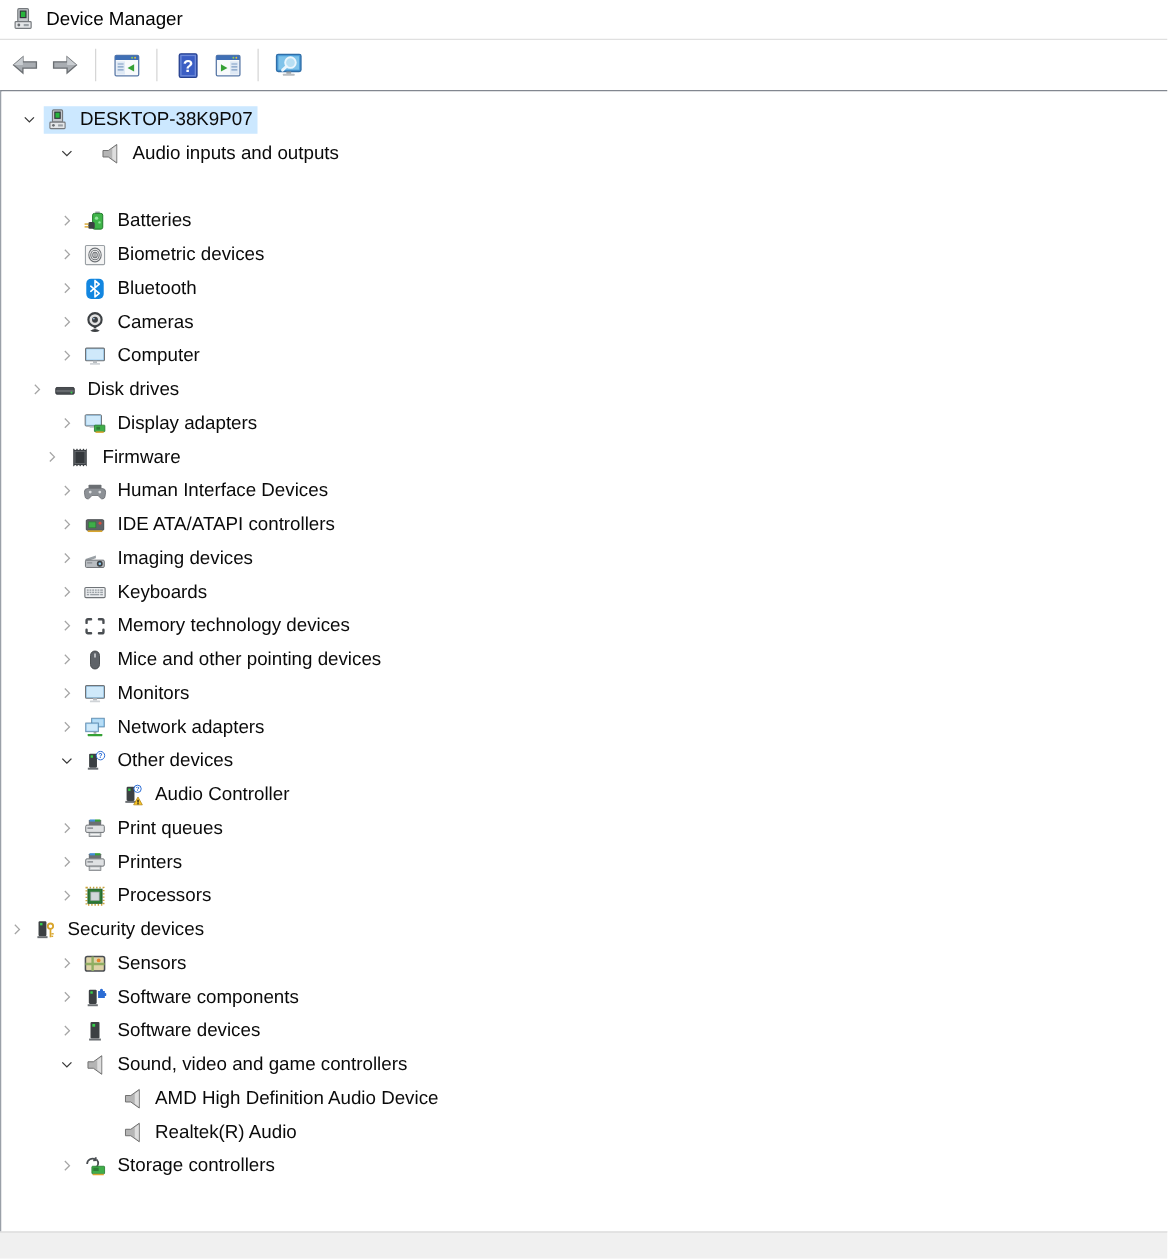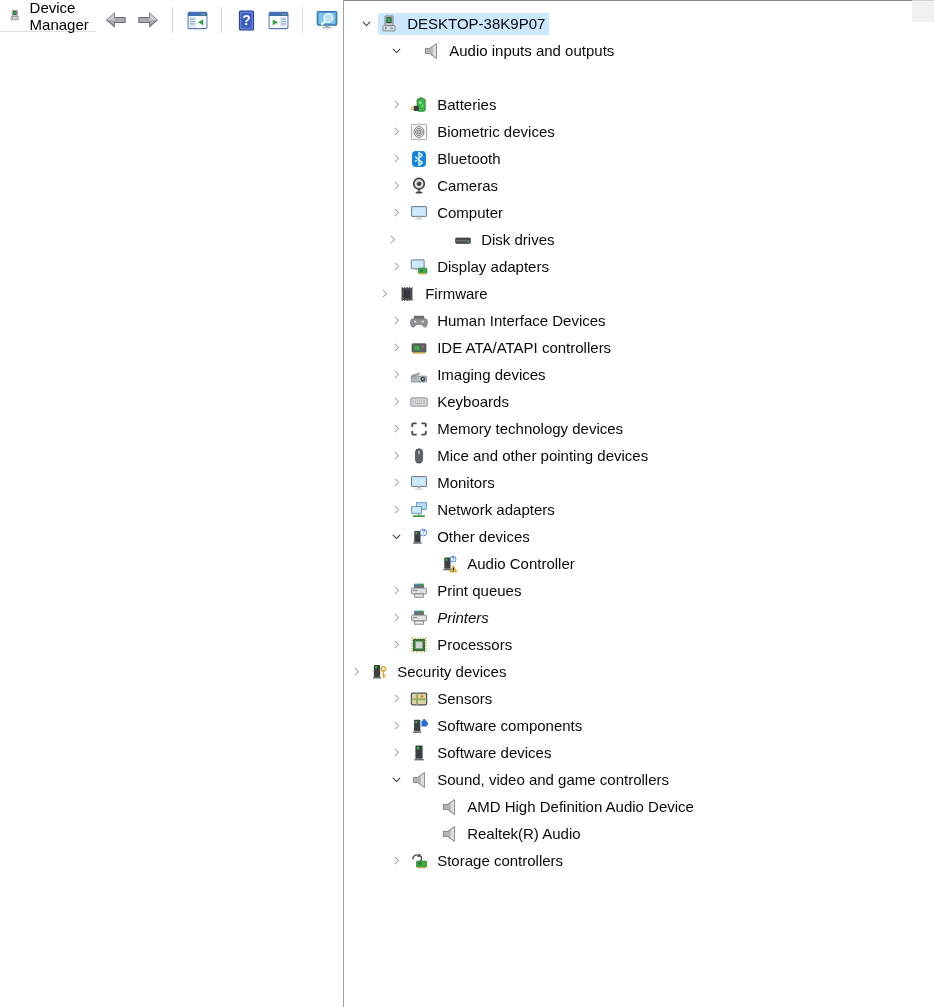--- a/index.html
+++ b/index.html
@@ -1,18 +1,18 @@
 <!DOCTYPE html>
 <html><head>
 <meta charset="utf-8">
 <style>
   * { margin:0; padding:0; box-sizing:border-box; }
   html,body { width:934px; height:1007px; background:#fff; overflow:hidden;
     font-family:"Liberation Sans","DejaVu Sans",sans-serif; color:#111; }
-  .window { width:934px; height:1007px; display:flex; flex-direction:row; background:#fff; }
+  .window { width:934px; height:1007px; display:flex; flex-direction:column; background:#fff; }
 
   
   .titlebar { height:32px; flex:0 0 32px; display:flex; align-items:center;
     padding-left:9px; border-bottom:1px solid #e0e0e0; background:#fff; }
   .titlebar .app-icon { width:19px; height:19px; margin-right:9px; display:inline-flex; }
   .titlebar .app-icon svg { width:100%; height:100%; }
   .title-text { font-size:15px; color:#000; }
 
   
   .menubar { height:35px; flex:0 0 35px; display:flex; align-items:center;
@@ -253,21 +253,21 @@
             <svg viewBox="0 0 16 16">
               <rect x="1.3" y="2.2" width="13.4" height="9" rx="0.7" fill="#9fd0f2" stroke="#6f7377" stroke-width="0.8"></rect>
               <rect x="2.2" y="3.1" width="11.6" height="7.2" fill="#cfe9fa"></rect>
               <rect x="6.6" y="11.2" width="2.8" height="1.6" fill="#b9bdc1"></rect>
               <rect x="4.4" y="12.8" width="7.2" height="1.2" rx="0.4" fill="#cfd3d7"></rect>
             </svg>
           </span>
       <span class="tree-label">Computer</span>
     </span>
   </div>
-      <div class="tree-row" style="padding-left: 36px; gap: 48px;">
+      <div class="tree-row" style="padding-left: 16px;">
     <span class="chevron">
           <svg viewBox="0 0 16 16">
             <path d="M6 3.5 L10.5 8 L6 12.5" fill="none" stroke="#a6a6a6" stroke-width="1.3"></path>
           </svg>
         </span>
     <span class="row-content">
       <span class="tree-icon">
             <svg viewBox="0 0 16 16">
               <rect x="1.4" y="6.2" width="13.2" height="4.8" rx="0.9" fill="#4a4e52" stroke="#2f3338" stroke-width="0.6"></rect>
               <rect x="1.8" y="8.1" width="12.4" height="1.2" fill="#6b6f73"></rect>
@@ -535,21 +535,21 @@
               <rect x="8" y="1.4" width="3.8" height="1.5" fill="#35a135"></rect>
               <rect x="1.4" y="5.4" width="13.2" height="5.2" rx="0.9" fill="#dfe1e3" stroke="#6f7377" stroke-width="0.7"></rect>
               <rect x="2.6" y="7" width="4" height="1.1" fill="#8d9196"></rect>
               <rect x="3.8" y="10.6" width="8.4" height="3" fill="#c6cacd" stroke="#6f7377" stroke-width="0.5"></rect>
               <rect x="4.8" y="11.6" width="6.4" height="0.9" fill="#f4f4f4"></rect>
             </svg>
           </span>
       <span class="tree-label">Print queues</span>
     </span>
   </div>
-      <div class="tree-row" style="padding-left: 40px; font-style: italic;">
+      <div class="tree-row" style="padding-left: 40px;">
     <span class="chevron">
           <svg viewBox="0 0 16 16">
             <path d="M6 3.5 L10.5 8 L6 12.5" fill="none" stroke="#a6a6a6" stroke-width="1.3"></path>
           </svg>
         </span>
     <span class="row-content">
       <span class="tree-icon">
             <svg viewBox="0 0 16 16">
               <rect x="3.6" y="1.8" width="8.8" height="3.6" rx="0.4" fill="#6b6f73"></rect>
               <rect x="4.2" y="1.4" width="3.8" height="1.5" fill="#3f8fd6"></rect>

